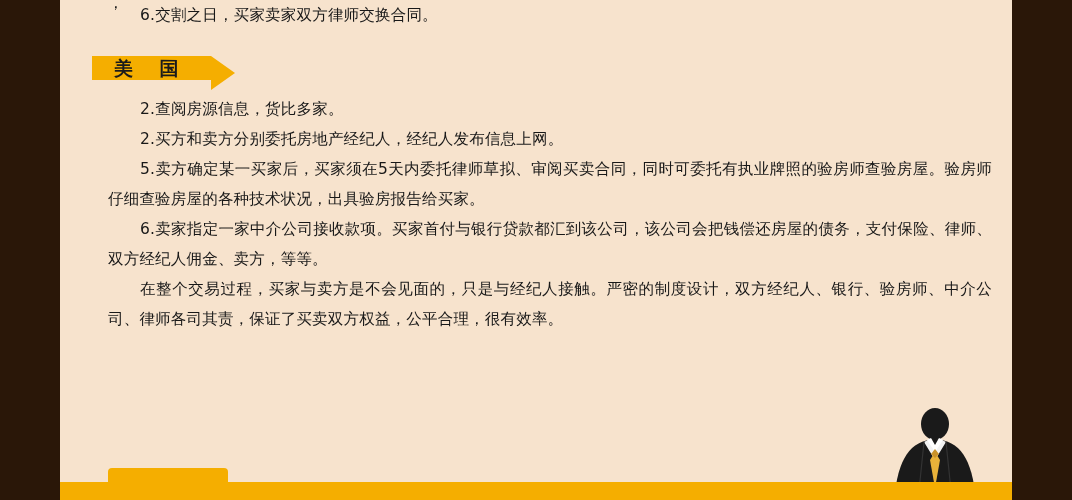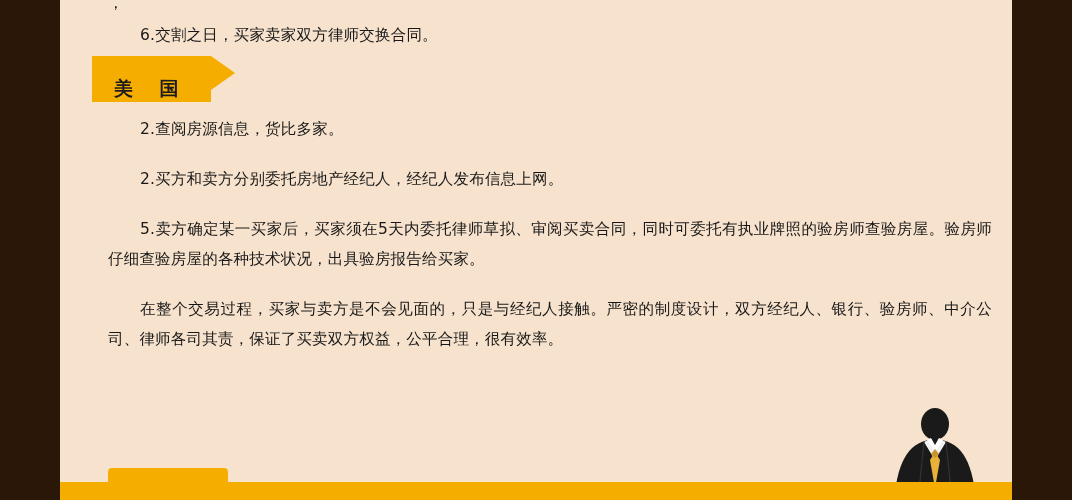--- a/index.html
+++ b/index.html
@@ -37,21 +37,20 @@
   p.para {
     margin: 0;
     font-size: 15.5px;
     line-height: 30px;
     color: #181818;
     text-align: justify;
     letter-spacing: 0.2px;
   }
   p.indent {
     text-indent: 32px;
-    margin-top: 20px;
   }
   .topline {
     position: absolute;
     left: 48px;
     top: -12px;
     font-size: 15.5px;
     line-height: 30px;
     color: #181818;
   }
   .first-line {
@@ -63,25 +62,25 @@
 
   
   .banner-wrap {
     position: absolute;
     left: 32px;
     top: 56px;
     height: 34px;
   }
   .banner {
     position: relative;
-    height: 46px;
+    height: 24px;
     background: #f5ae00;
     padding: 0 22px 0 22px;
     display: inline-flex;
-    align-items: flex-end;
+    align-items: flex-start;
     box-sizing: border-box;
   }
   .banner .label {
     font-size: 19px;
     font-weight: bold;
     color: #1b1b1b;
     letter-spacing: 10px;
     white-space: nowrap;
   }
   .banner-arrow {
@@ -148,20 +147,21 @@
     <div class="banner">
       <span class="label">美  国</span>
       <span class="banner-arrow"></span>
     </div>
   </div>
 
   <div class="body-block">
     <p class="para indent">2.查阅房源信息，货比多家。</p>
     <p class="para indent">2.买方和卖方分别委托房地产经纪人，经纪人发布信息上网。</p>
     <p class="para indent">5.卖方确定某一买家后，买家须在5天内委托律师草拟、审阅买卖合同，同时可委托有执业牌照的验房师查验房屋。验房师仔细查验房屋的各种技术状况，出具验房报告给买家。</p>
+    <p class="para indent">6.卖家指定一家中介公司接收款项。买家首付与银行贷款都汇到该公司，该公司会把钱偿还房屋的债务，支付保险、律师、双方经纪人佣金、卖方，等等。</p>
     <p class="para indent">在整个交易过程，买家与卖方是不会见面的，只是与经纪人接触。严密的制度设计，双方经纪人、银行、验房师、中介公司、律师各司其责，保证了买卖双方权益，公平合理，很有效率。</p>
   </div>
 
   <svg class="person" viewBox="0 0 110 92">
 
     <ellipse cx="55" cy="16" rx="14" ry="16" fill="#1a1a1a"></ellipse>
 
     <path d="M55 31 C30 33 18 50 14 92 L96 92 C92 50 80 33 55 31 Z" fill="#1a1a1a"></path>
 
     <path d="M44 34 L55 52 L66 34 L60 31 L55 41 L50 31 Z" fill="#f2f2f2"></path>

